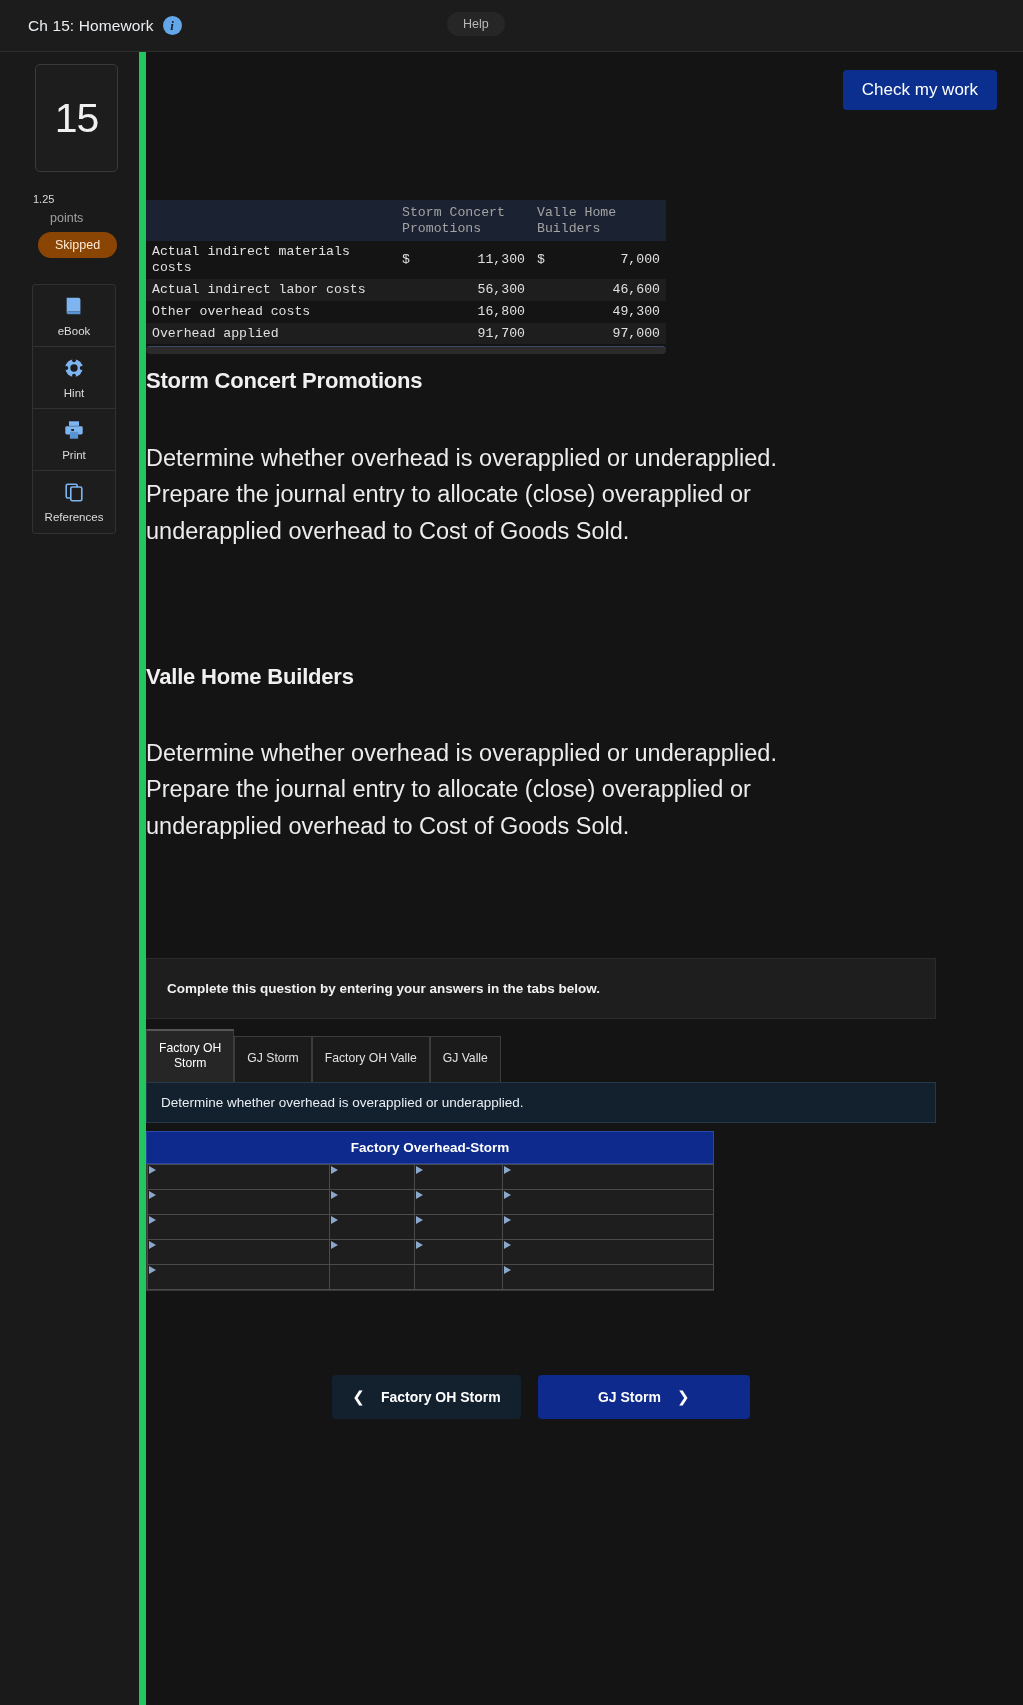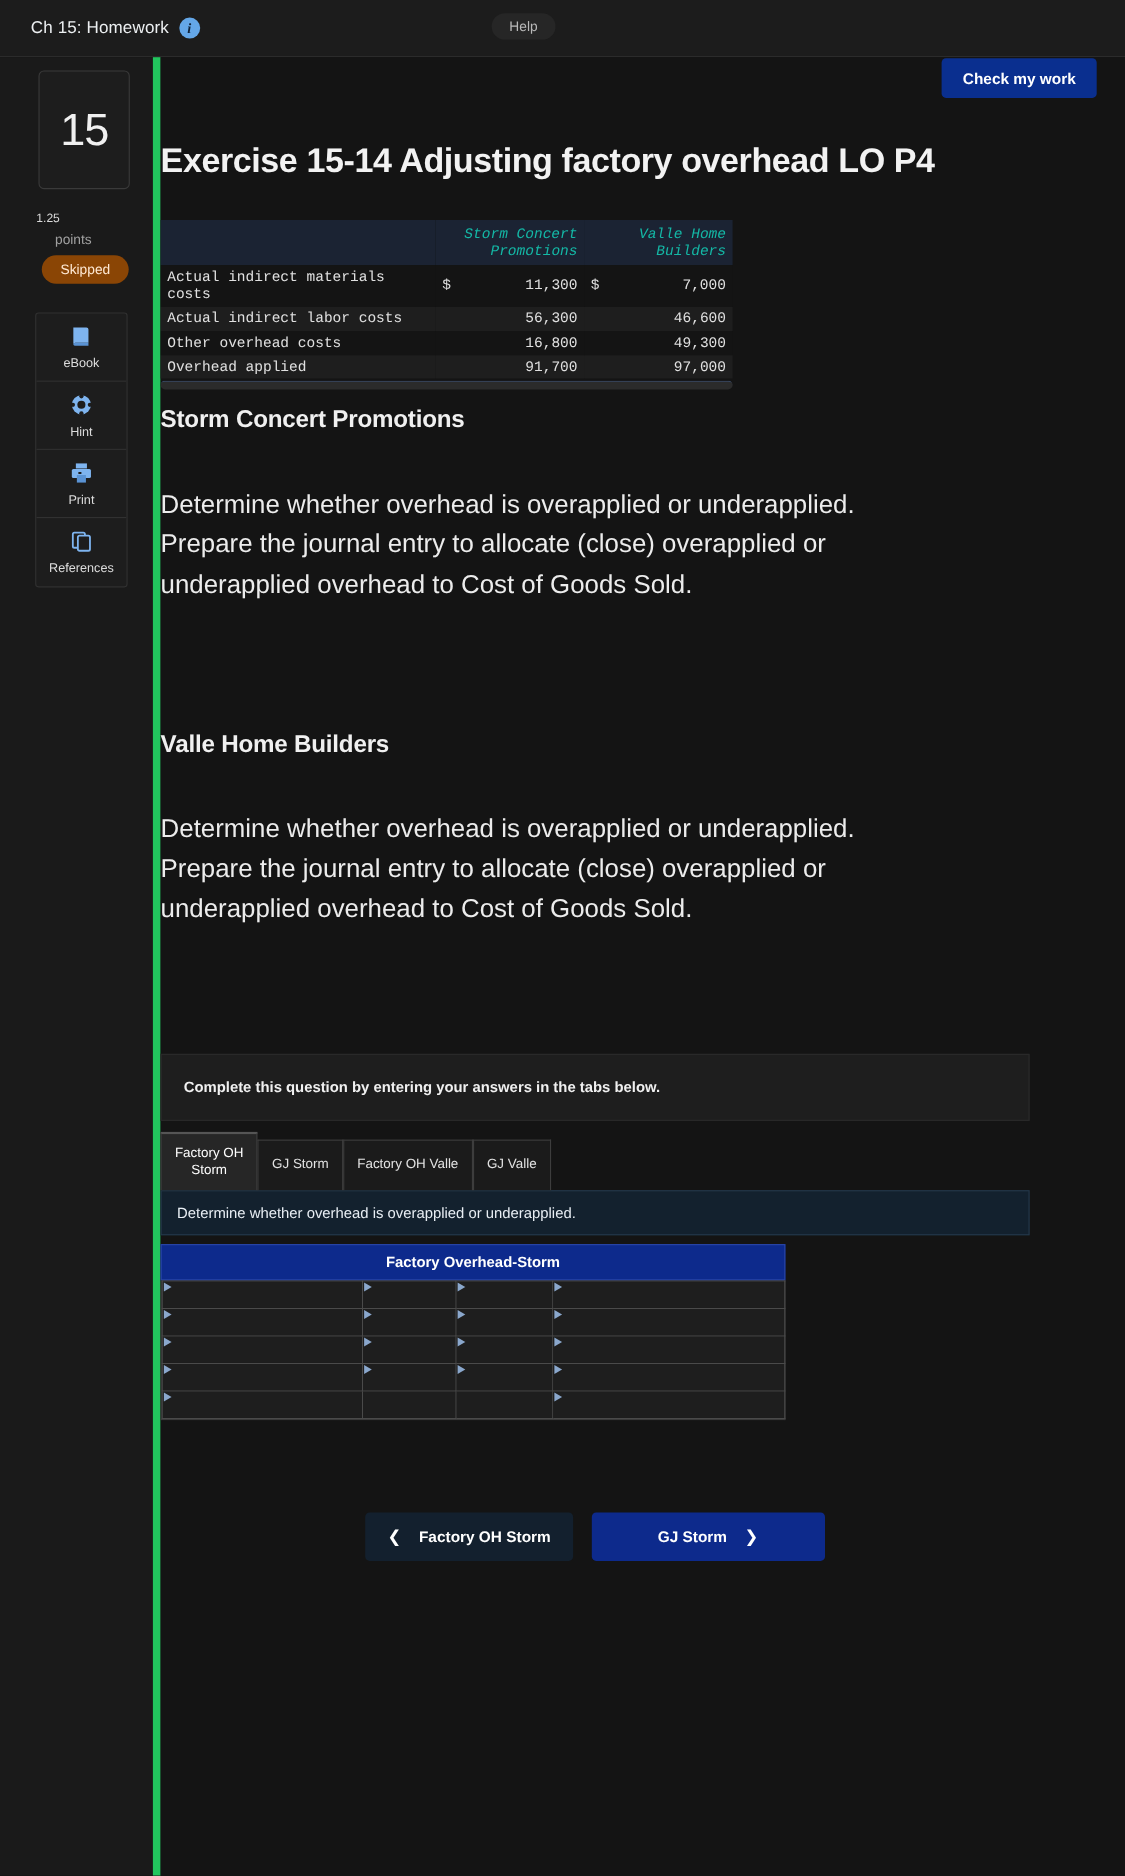--- a/index.html
+++ b/index.html
@@ -92,23 +92,23 @@
   .tool-label { font-size: 11.5px; color: #dcdcdc; }
   .tool-ic svg { display: block; }
 
   
   .content {
     position: absolute; top: 52px; left: 146px;
     width: 877px; height: 1653px;
     background: #141414;
   }
   .checkwork-btn {
-    position: absolute; right: 26px; top: 1px;
+    position: absolute; right: 26px; top: 18px;
     background: #0a2f8f; color: #fff;
-    font-size: 14px; font-weight: bold;
+    font-size: 17px; font-weight: normal;
     padding: 10px 19px; border-radius: 4px;
     border: none; cursor: pointer;
   }
   .ex-title {
     position: absolute; left: 0px; top: 76px;
     width: 860px;
     font-size: 31px; font-weight: bold; color: #f2f2f2;
     letter-spacing: -.4px;
   }
 
@@ -116,25 +116,24 @@
   .fin-wrap {
     position: absolute; left: 0px; top: 148px;
     width: 520px;
   }
   .fin-table {
     width: 520px; border-collapse: collapse;
     font-family: "Liberation Mono", monospace;
     font-size: 13.2px;
   }
   .fin-table th {
-    background: #1b2333; color: #14b8a6;
-    font-weight: normal; text-align: right;
+    background: #1b2333; color: #a3a3a3;
+    font-weight: normal; text-align: left;
     padding: 5px 6px; vertical-align: bottom;
     line-height: 1.18;
-    font-style: italic;
   }
   .fin-table th.lbl { width: 250px; }
   .fin-table td {
     padding: 3px 6px; color: #e0e0e0; line-height: 1.2;
   }
   .fin-table tbody tr:nth-child(odd) { background: #141414; }
   .fin-table tbody tr:nth-child(even) { background: #1e1e1e; }
   .fin-table td.lbl { text-align: left; }
   .fin-table td.money { text-align: right; width: 135px; white-space: nowrap; }
   .fin-table td.money .dollar { float: left; }
@@ -298,21 +297,20 @@
           </svg>
       </span>
       <span class="tool-label">References</span>
     </div>
   </div>
 </div>
 
 <div class="content">
   <button class="checkwork-btn">Check my work</button>
 
-  <div class="ex-title">Exercise 15-14 Adjusting factory overhead LO P4</div>
 
   <div class="fin-wrap">
     <table class="fin-table">
       <thead>
         <tr>
           <th class="lbl"></th>
           <th>Storm&nbsp;Concert<br>Promotions</th>
           <th>Valle&nbsp;Home<br>Builders</th>
         </tr>
       </thead>

